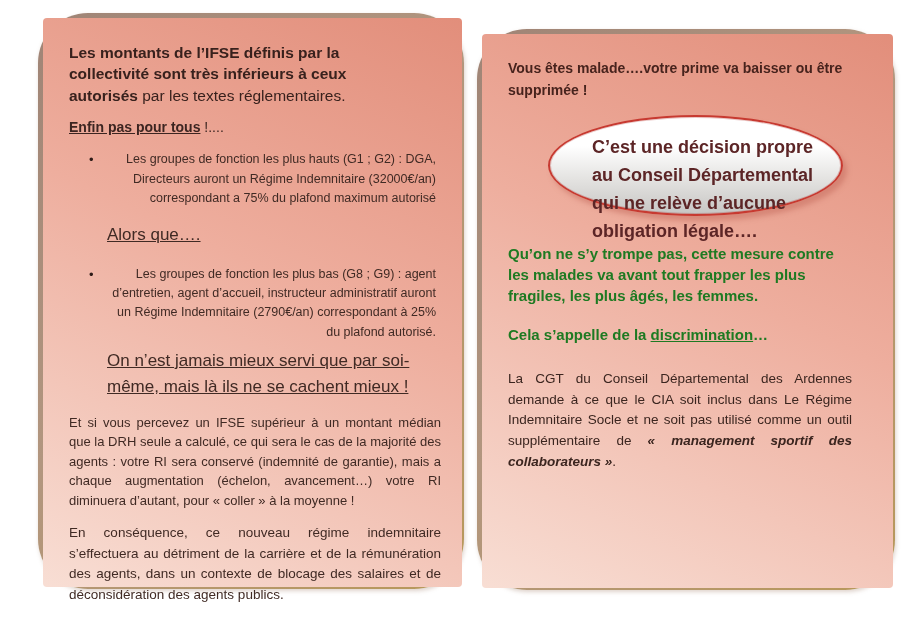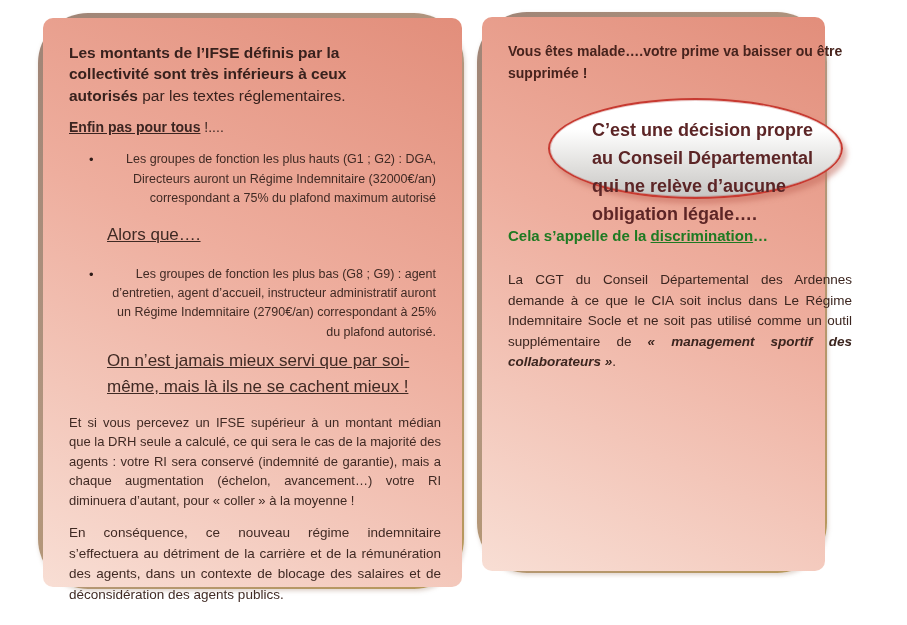--- a/index.html
+++ b/index.html
@@ -7,38 +7,38 @@
     width:907px;height:625px;position:relative;background:#ffffff;
     font-family:"Liberation Sans", sans-serif;overflow:hidden;
   }
   .panel{
     position:absolute;border-radius:50px;
     background:linear-gradient(135deg,#9f8476 0%,#b2967f 45%,#b8985a 100%);
     box-shadow:1px 2px 4px rgba(160,125,105,.35);
   }
   .panel-inner{
     position:absolute;top:5px;left:5px;right:2px;bottom:2px;
-    border-radius:10px;box-sizing:border-box;
+    border-radius:4px;box-sizing:border-box;
     background:linear-gradient(205deg,#e28e7b 0%,#eeae9e 45%,#f8ded4 100%);
   }
   
   .left-panel{left:38px;top:13px;width:426px;height:576px;}
   .left-panel .panel-inner{padding:24px 26px 0 26px;}
   .lp-title{font-size:15.5px;line-height:1.38;color:#38211d;width:305px;margin-bottom:13px;}
   .lp-title .b{font-weight:bold;}
   .lp-sub{font-size:14px;color:#3c2521;margin-bottom:15px;}
   .lp-sub .u{text-decoration:underline;font-weight:bold;}
   .bullet{display:flex;padding-left:20px;margin-bottom:4px;}
   .dot{font-size:13px;color:#2e1c18;width:18px;flex:0 0 18px;line-height:1.55;}
   .btext{font-size:12.5px;line-height:1.55;color:#402a24;width:345px;text-align:right;}
   .bnote{font-size:17px;line-height:1.55;color:#402a24;margin:14px 0 16px 38px;width:345px;text-decoration:underline;}
   .lp-para1{font-size:13px;line-height:1.5;color:#402a24;text-align:justify;width:372px;margin-bottom:13px;}
   .lp-para2{font-size:13.5px;line-height:1.52;color:#402a24;text-align:justify;width:372px;}
   
-  .right-panel{left:477px;top:12px;width:350px;height:561px;}
+  .right-panel{left:477px;top:29px;width:418px;height:561px;}
   .right-panel .panel-inner{padding:24px 24px 0 26px;}
   .rp-title{font-size:14px;font-weight:bold;line-height:1.55;color:#47231d;width:346px;margin-bottom:14px;}
   .bubble{
     position:relative;width:295px;height:101px;margin-left:40px;margin-bottom:28px;
     border-radius:50%;border:2px solid #c73a31;box-sizing:border-box;
     background:linear-gradient(180deg,#ffffff 30%,#e3e2e0 65%,#c7c6c4 100%);
     box-shadow:4px 5px 5px rgba(195,105,92,.5), inset 0 0 0 1px rgba(170,40,35,.25);
   }
   .bubble-text{
     position:absolute;left:42px;top:17px;width:235px;
@@ -85,20 +85,21 @@
 
 <div class="panel right-panel">
   <div class="panel-inner">
 
     <div class="rp-title">Vous êtes malade….votre prime va baisser ou être supprimée !</div>
 
     <div class="bubble">
       <div class="bubble-text">C’est une décision propre au Conseil Départemental qui ne relève d’aucune obligation légale….</div>
     </div>
 
+    <div class="rp-green1">Qu’on ne s’y trompe pas, cette mesure contre les malades va avant tout frapper les plus fragiles, les plus âgés, les femmes.</div>
 
     <div class="rp-green2">
       <span>Cela s’appelle de la </span><span class="u">discrimination</span><span>…</span>
     </div>
 
     <div class="rp-closing">
       <span>La CGT du Conseil Départemental des Ardennes demande à ce que le CIA soit inclus dans Le Régime Indemnitaire Socle et ne soit pas utilisé comme un outil supplémentaire de </span><span class="em">« management sportif des collaborateurs »</span><span>.</span>
     </div>
 
   </div>

